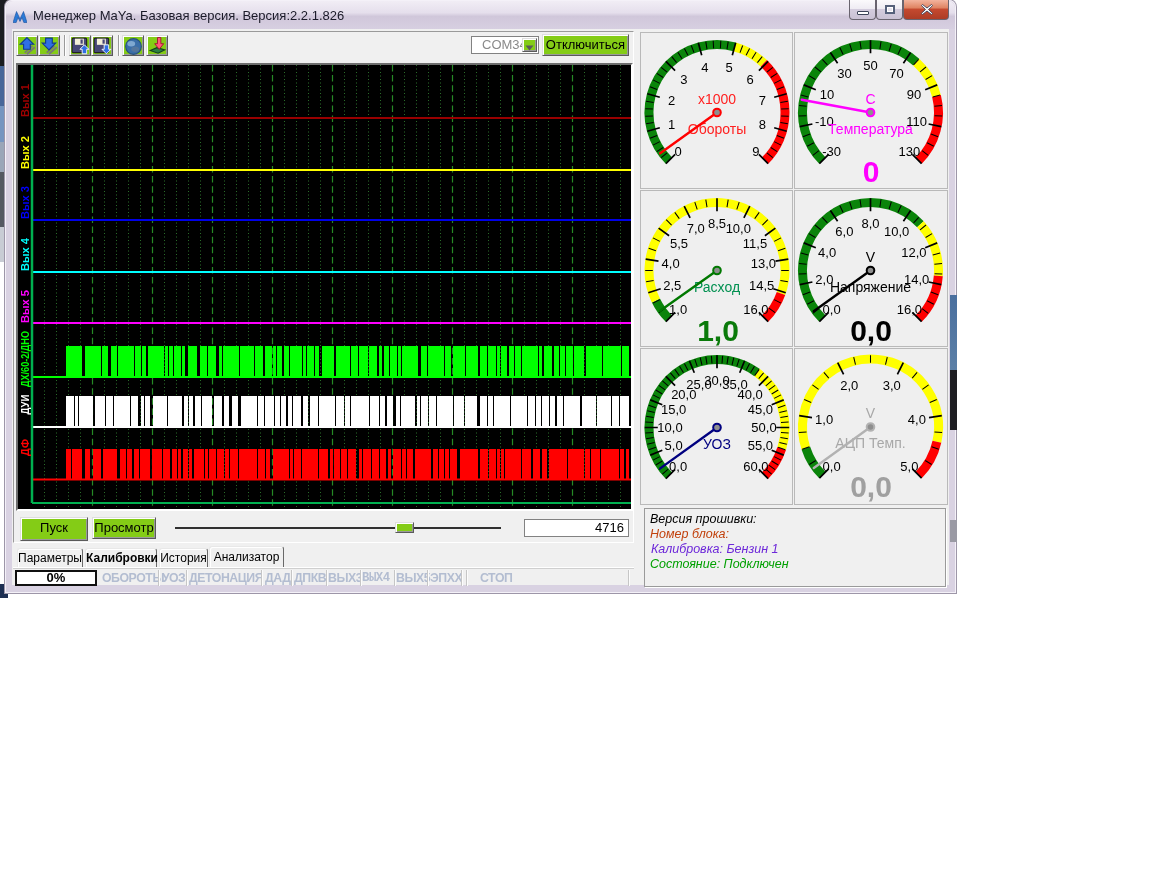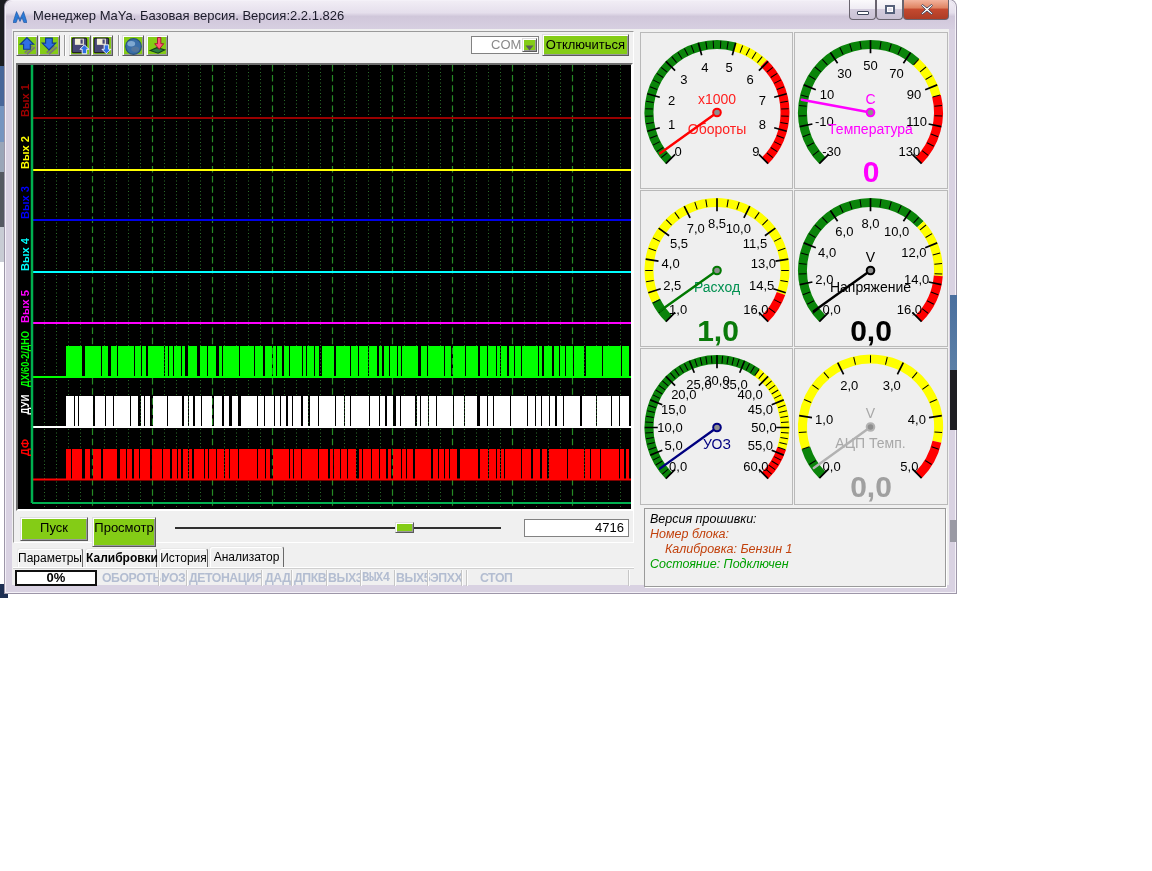--- a/index.html
+++ b/index.html
@@ -71,21 +71,21 @@
       <circle cx="8.5" cy="8.5" r="7" fill="#3a6ea8" stroke="#28507c"></circle>
       <ellipse cx="6.5" cy="6" rx="3.5" ry="2.5" fill="#7fa8d0"></ellipse>
       <ellipse cx="10" cy="11" rx="3.5" ry="2.5" fill="#54769c"></ellipse>
     </svg></div>
 <div class="abs btn" style="left:146px;top:35px;width:22px;height:21px;padding:1px 0 0 1px;"><svg width="19" height="19" viewBox="0 0 17 17">
       <polygon points="2,12 8,9.5 15,11.5 9,14.5" fill="#2c8040" stroke="#164020"></polygon>
       <polygon points="8.5,0.5 11.5,0.5 11.5,6 14,6 10,11 6,6 8.5,6" fill="#ff5a78" stroke="#a01030" stroke-width="0.8"></polygon>
     </svg></div>
 <div class="abs" style="left:64px;top:35px;width:2px;height:21px;border-left:1px solid #9a9a9a;border-right:1px solid #fff;"></div>
 <div class="abs" style="left:118px;top:35px;width:2px;height:21px;border-left:1px solid #9a9a9a;border-right:1px solid #fff;"></div>
-<div class="abs" style="left:471px;top:36px;width:68px;height:18px;background:#fff;border:1px solid #828282;font-size:13px;color:#8a8a8a;line-height:16px;padding-left:19px;">COM34<div class="abs btn" style="right:1px;top:1px;width:15px;height:14px;"><svg width="9" height="6" viewBox="0 0 9 6" style="margin-top:4px;">
+<div class="abs" style="left:471px;top:36px;width:68px;height:18px;background:#fff;border:1px solid #828282;font-size:13px;color:#8a8a8a;line-height:16px;padding-left:10px;">COM34<div class="abs btn" style="right:1px;top:1px;width:15px;height:14px;"><svg width="9" height="6" viewBox="0 0 9 6" style="margin-top:4px;">
         <polygon points="0.5,0.5 8.5,0.5 4.5,5.5" fill="#5a5a5a"></polygon>
       </svg></div></div>
 <div class="abs btn" style="left:542px;top:34px;width:87px;height:22px;line-height:20px;">Отключиться</div>
 <div class="abs" style="left:16px;top:63px;width:617px;height:448px;border:2px solid;border-color:#6e6e6e #fff #fff #6e6e6e;background:#000;">
 <svg width="613" height="444" viewBox="0 0 613 444">
       <rect width="613" height="444" fill="#000"></rect>
       <path d="M26.5 0V444M38.5 0V444M50.5 0V444M62.5 0V444M86.5 0V444M98.5 0V444M110.5 0V444M122.5 0V444M146.5 0V444M158.5 0V444M170.5 0V444M182.5 0V444M206.5 0V444M218.5 0V444M230.5 0V444M242.5 0V444M266.5 0V444M278.5 0V444M290.5 0V444M302.5 0V444M326.5 0V444M338.5 0V444M350.5 0V444M362.5 0V444M386.5 0V444M398.5 0V444M410.5 0V444M422.5 0V444M446.5 0V444M458.5 0V444M470.5 0V444M482.5 0V444M506.5 0V444M518.5 0V444M530.5 0V444M542.5 0V444M566.5 0V444M578.5 0V444M590.5 0V444M602.5 0V444" stroke="#2a6e2a" stroke-width="1" stroke-dasharray="1 2.5" fill="none"></path>
       <path d="M74.5 0V444M134.5 0V444M194.5 0V444M254.5 0V444M314.5 0V444M374.5 0V444M434.5 0V444M494.5 0V444M554.5 0V444" stroke="#268a26" stroke-width="1.2" stroke-dasharray="6.5 3.6" fill="none"></path>
       <line x1="14" y1="53" x2="613" y2="53" stroke="#990000" stroke-width="2"></line>
       <line x1="14" y1="105" x2="613" y2="105" stroke="#ffff00" stroke-width="2"></line>
@@ -104,21 +104,21 @@
       <text x="0" y="0" transform="translate(10.5 104) rotate(-90)" font-size="11.5" font-weight="bold" fill="#ffff00" textLength="33" lengthAdjust="spacingAndGlyphs">Вых 2</text>
       <text x="0" y="0" transform="translate(10.5 154) rotate(-90)" font-size="11.5" font-weight="bold" fill="#0000ff" textLength="33" lengthAdjust="spacingAndGlyphs">Вых 3</text>
       <text x="0" y="0" transform="translate(10.5 206) rotate(-90)" font-size="11.5" font-weight="bold" fill="#00ffff" textLength="33" lengthAdjust="spacingAndGlyphs">Вых 4</text>
       <text x="0" y="0" transform="translate(10.5 258) rotate(-90)" font-size="11.5" font-weight="bold" fill="#ff00ff" textLength="33" lengthAdjust="spacingAndGlyphs">Вых 5</text>
       <text x="0" y="0" transform="translate(10.5 322) rotate(-90)" font-size="11.5" font-weight="bold" fill="#00ff00" textLength="56" lengthAdjust="spacingAndGlyphs">ДХ/60-2/ДНО</text>
       <text x="0" y="0" transform="translate(10.5 349.5) rotate(-90)" font-size="11.5" font-weight="bold" fill="#ffffff" textLength="20" lengthAdjust="spacingAndGlyphs">ДУИ</text>
       <text x="0" y="0" transform="translate(10.5 391) rotate(-90)" font-size="11.5" font-weight="bold" fill="#ff0000" textLength="17" lengthAdjust="spacingAndGlyphs">ДФ</text>
     </svg>
 </div>
 <div class="abs btn" style="left:20px;top:517px;width:68px;height:24px;line-height:20px;">Пуск</div>
-<div class="abs btn" style="left:92px;top:517px;width:64px;height:30px;line-height:20px;">Просмотр</div>
+<div class="abs btn" style="left:92px;top:517px;width:64px;height:22px;line-height:20px;">Просмотр</div>
 <div class="abs" style="left:175px;top:527px;width:326px;height:2px;background:#303030;"></div>
 <div class="abs btn" style="left:395px;top:522px;width:19px;height:11px;"></div>
 <div class="abs" style="left:524px;top:519px;width:105px;height:18px;background:#fff;border:1px solid #828282;font-size:13px;color:#000;line-height:16px;text-align:right;padding-right:4px;">4716</div>
 <div class="abs tab" style="left:17px;top:548px;width:66px;height:19px;line-height:18px;">Параметры</div>
 <div class="abs tab" style="left:85px;top:548px;width:72px;height:19px;line-height:18px;font-weight:bold;">Калибровки</div>
 <div class="abs tab" style="left:159px;top:548px;width:49px;height:19px;line-height:18px;">История</div>
 <div class="abs tab" style="left:209px;top:546px;width:75px;height:21px;line-height:20px;">Анализатор</div>
 <div class="abs" style="left:13px;top:567px;width:621px;height:2px;border-top:1px solid #fff;border-bottom:1px solid #cfcfcf;"></div>
 <div class="abs" style="left:15px;top:570px;width:82px;height:16px;background:#fff;border:2px solid #101010;font-size:13px;font-weight:bold;text-align:center;line-height:12px;color:#000;">0%</div>
 <div class="abs" style="left:100px;top:570px;width:529px;height:16px;">
@@ -266,14 +266,14 @@
       <text x="114.4" y="116.9" font-size="13" fill="#000" text-anchor="middle" dy="0.36em">5,0</text>
       <text x="75.5" y="69" font-size="14" fill="#a8a8a8" text-anchor="middle">V</text>
       <text x="75.5" y="99" font-size="14" fill="#a8a8a8" text-anchor="middle">АЦП Темп.</text>
       <line x1="75.5" y1="78" x2="18.8" y2="119" stroke="#b2b2b2" stroke-width="2.4" stroke-linecap="round"></line>
       <circle cx="75.5" cy="78" r="3.8" fill="#8e8e8e" stroke="#b2b2b2" stroke-width="2"></circle>
       <text x="76" y="148" font-size="30" font-weight="bold" fill="#a0a0a0" text-anchor="middle">0,0</text>
     </svg></div>
 <div class="abs" style="left:644px;top:508px;width:302px;height:79px;background:#f0f0f0;border:1px solid #9a9a9a;box-shadow:1px 1px 0 #fff;font-style:italic;">
 <div class="abs glab" style="left:5px;top:3px;color:#000;">Версия прошивки:</div>
 <div class="abs glab" style="left:5px;top:18px;color:#c2410c;">Номер блока:</div>
-<div class="abs glab" style="left:20px;top:33px;color:#c2410c;">Калибровка: Бензин 1</div>
+<div class="abs glab" style="left:6px;top:33px;color:#6d28d9;">Калибровка: Бензин 1</div>
 <div class="abs glab" style="left:5px;top:48px;color:#00a000;">Состояние: Подключен</div>
 </div>
 </body></html>

